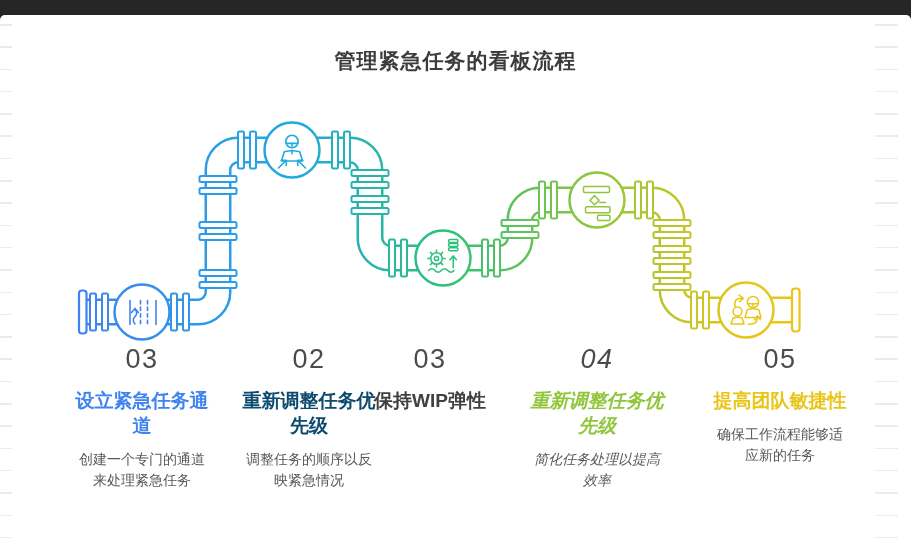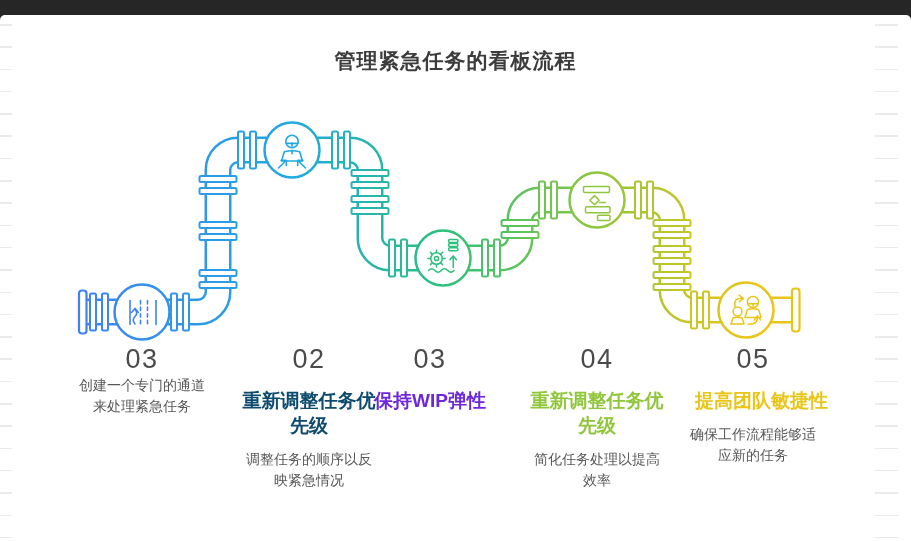--- a/index.html
+++ b/index.html
@@ -17,21 +17,21 @@
     background:repeating-linear-gradient(to bottom,#ecebe9 0 1.5px,transparent 1.5px 22.3px);
   }
   .edge-ticks.left{left:0;width:12px;}
   .edge-ticks.right{left:875px;width:23px;}
   .bottom-rule{
     position:absolute;left:0;top:526px;width:100%;height:1px;background:#f5efee;
   }
   .pipe-svg{position:absolute;left:0;top:0;}
   .col{position:absolute;top:330px;width:150px;text-align:center;}
   .col.c1{left:67px;}  .col.c2{left:234px;} .col.c3{left:355px;}
-  .col.c4{left:522px;} .col.c5{left:678px;}
+  .col.c4{left:522px;font-style:italic;} .col.c5{left:705px;}
   .num{
     font-size:27px;color:#4b4b4b;letter-spacing:1.5px;line-height:1.1;
   }
   .step-title{
     margin:13px auto 11px;font-size:19px;font-weight:bold;line-height:1.32;
   }
   .step-desc{
     margin:0 auto;width:134px;font-size:14px;color:#585858;line-height:1.5;
   }
 </style>
@@ -210,39 +210,40 @@
       <path d="M731 309 L733 303 Q737.5 301.6 742 303 L744 309 Z"></path>
       <path d="M735 291.5 Q733.5 282.5 742 283.2"></path>
       <path d="M739 280 L743.4 283.3 L739.4 286.6"></path>
       <path d="M748.5 309.3 Q757.8 309.8 757.4 301.8"></path>
       <path d="M754.2 304.9 L757.5 300.9 L760.5 304.8"></path>
     </g>
   </svg>
 
   <div class="col c1">
     <div class="num">03</div>
+    <div class="step-title" style="color: rgb(63, 131, 241);">设立紧急任务通道</div>
     <div class="step-desc">创建一个专门的通道来处理紧急任务</div>
   </div>
 
   <div class="col c2">
     <div class="num">02</div>
     <div class="step-title" style="color: #0c4a6e;">重新调整任务优先级</div>
     <div class="step-desc">调整任务的顺序以反映紧急情况</div>
   </div>
 
   <div class="col c3">
     <div class="num">03</div>
-    <div class="step-title" style="color: #6d28d9;">保持WIP弹性</div>
+    <div class="step-title" style="color: #404040;">保持WIP弹性</div>
   </div>
 
   <div class="col c4">
     <div class="num">04</div>
     <div class="step-title" style="color: rgb(144, 198, 60);">重新调整任务优先级</div>
     <div class="step-desc">简化任务处理以提高效率</div>
   </div>
 
   <div class="col c5">
     <div class="num">05</div>
-    <div class="step-title" style="color: rgb(233, 197, 23); text-align: right;">提高团队敏捷性</div>
+    <div class="step-title" style="color: rgb(233, 197, 23);">提高团队敏捷性</div>
     <div class="step-desc">确保工作流程能够适应新的任务</div>
   </div>
 
 </div>
 
 </body></html>

